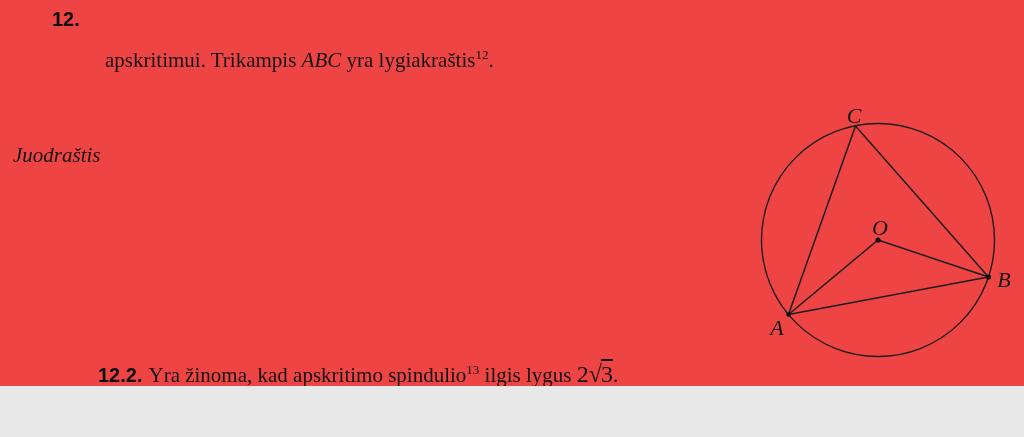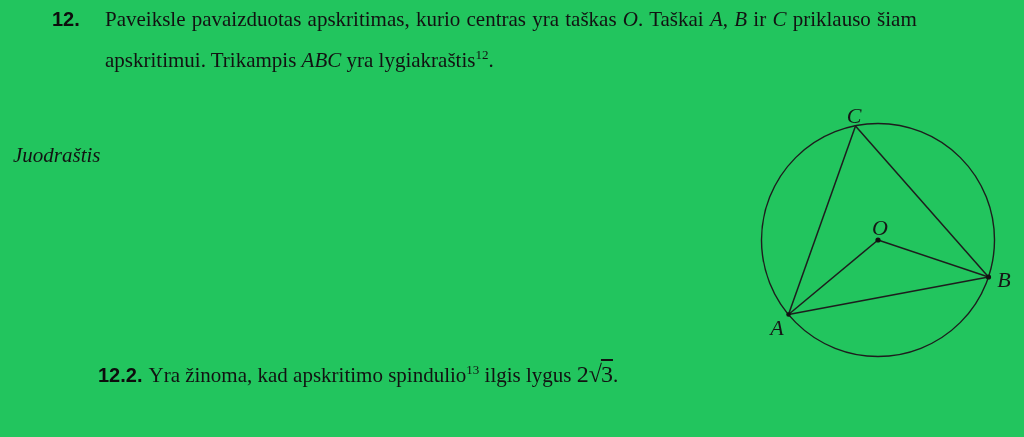--- a/index.html
+++ b/index.html
@@ -1,19 +1,19 @@
 <!DOCTYPE html>
 <html><head>
 <meta charset="utf-8">
 <style>
   html,body{margin:0;padding:0;background:#e8e8e8;}
   .page{
     position:relative;
-    width:1024px;height:437px;
-    background:#22c55e;
+    width:1024px;height:386px;
+    background:#ef4444;
     overflow:hidden;
     color:#121212;
     font-family:"Liberation Serif","DejaVu Serif",serif;
   }
   .line{
     position:absolute;
     white-space:nowrap;
     font-size:21px;
     line-height:26px;
     color:#121212;
@@ -55,23 +55,20 @@
     fill:#161616;
   }
 </style>
 </head>
 <body>
 
 <div class="page">
 
   <div class="line bs" style="left:52px;top:6px;">12.</div>
 
-  <div class="line q12-line1" style="left:105px;top:6px;">
-    <span>Paveiksle pavaizduotas apskritimas, kurio centras yra taškas </span><span class="iv">O</span><span>. Taškai </span><span class="iv">A</span><span>, </span><span class="iv">B</span><span> ir </span><span class="iv">C</span><span> priklauso šiam</span>
-  </div>
 
   <div class="line" style="left:105px;top:47px;">
     <span>apskritimui. Trikampis </span><span class="iv">ABC</span><span> yra lygiakraštis</span><span class="sup">12</span><span>.</span>
   </div>
 
 
   <div class="line ital-label" style="left:13px;top:142px;">Juodraštis</div>
 
   <svg style="position:absolute;left:737px;top:108px;" width="287" height="256" viewBox="0 0 287 256">
     <circle cx="141" cy="132" r="116.5" fill="none" stroke="#1d1d1d" stroke-width="1.4"></circle>

